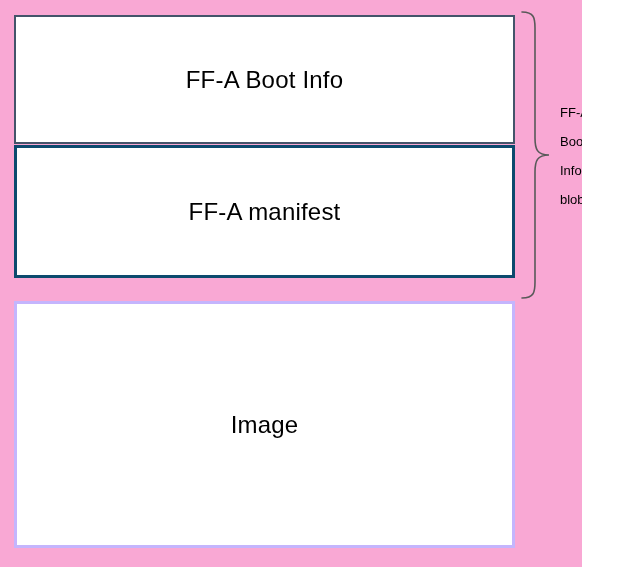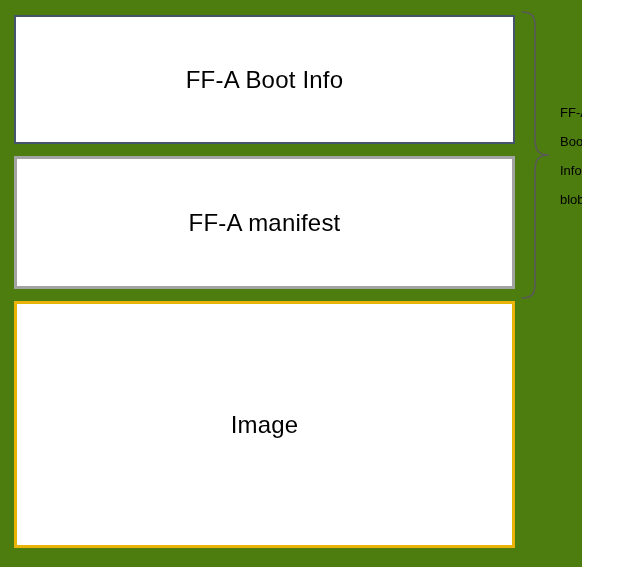--- a/index.html
+++ b/index.html
@@ -5,21 +5,21 @@
   html, body {
     margin: 0;
     padding: 0;
     background: #ffffff;
     font-family: "Liberation Sans", sans-serif;
   }
   .canvas {
     position: relative;
     width: 582px;
     height: 567px;
-    background: #4d7c0f;
+    background: #f9a8d4;
     overflow: hidden;
   }
   .box {
     position: absolute;
     left: 14px;
     width: 501px;
     background: #ffffff;
     display: flex;
     align-items: center;
     justify-content: center;
@@ -29,28 +29,28 @@
     font-size: 24px;
     color: #000000;
     letter-spacing: 0.2px;
   }
   .box-boot-info {
     top: 15px;
     height: 129px;
     border: 2px solid #44546a;
   }
   .box-manifest {
-    top: 156px;
+    top: 145px;
     height: 133px;
-    border: 3px solid #a3a3a3;
+    border: 3px solid #0c4a6e;
   }
   .box-image {
     top: 301px;
     height: 247px;
-    border: 3px solid #eab308;
+    border: 3px solid #c4b5fd;
     justify-content: center;
   }
   .brace {
     position: absolute;
     left: 520px;
     top: 10px;
     width: 32px;
     height: 290px;
   }
   .brace-label {

